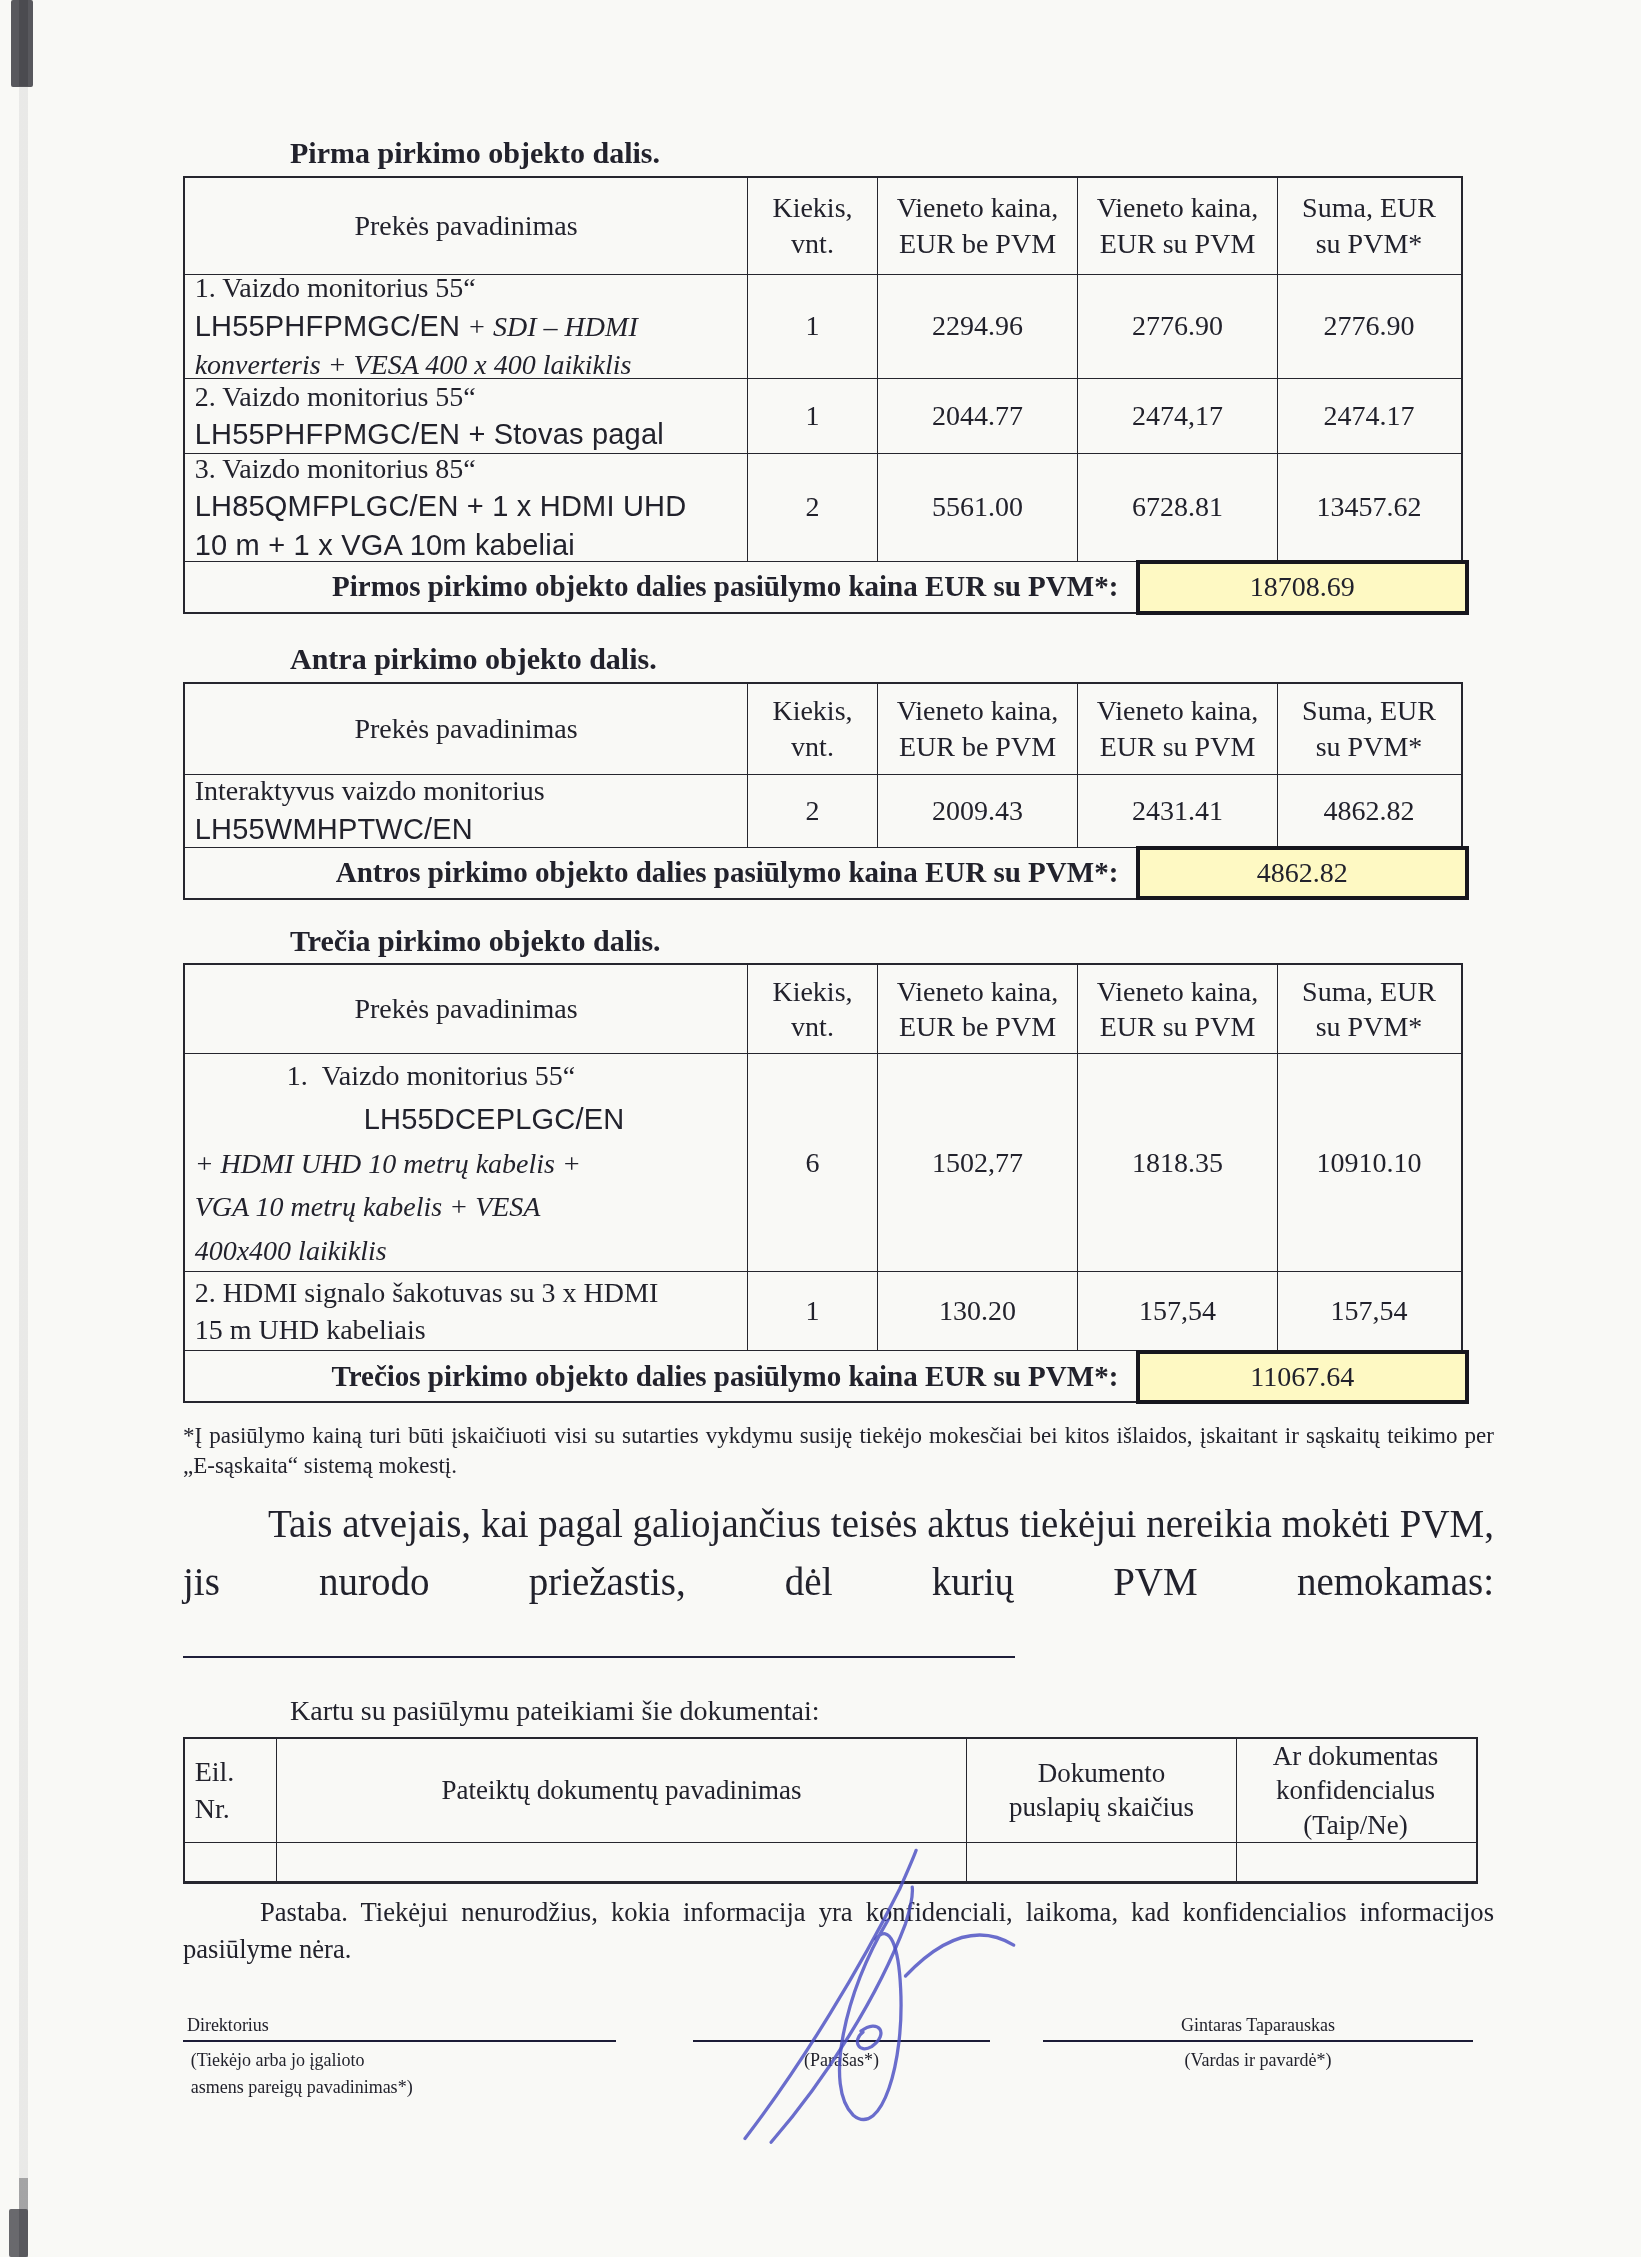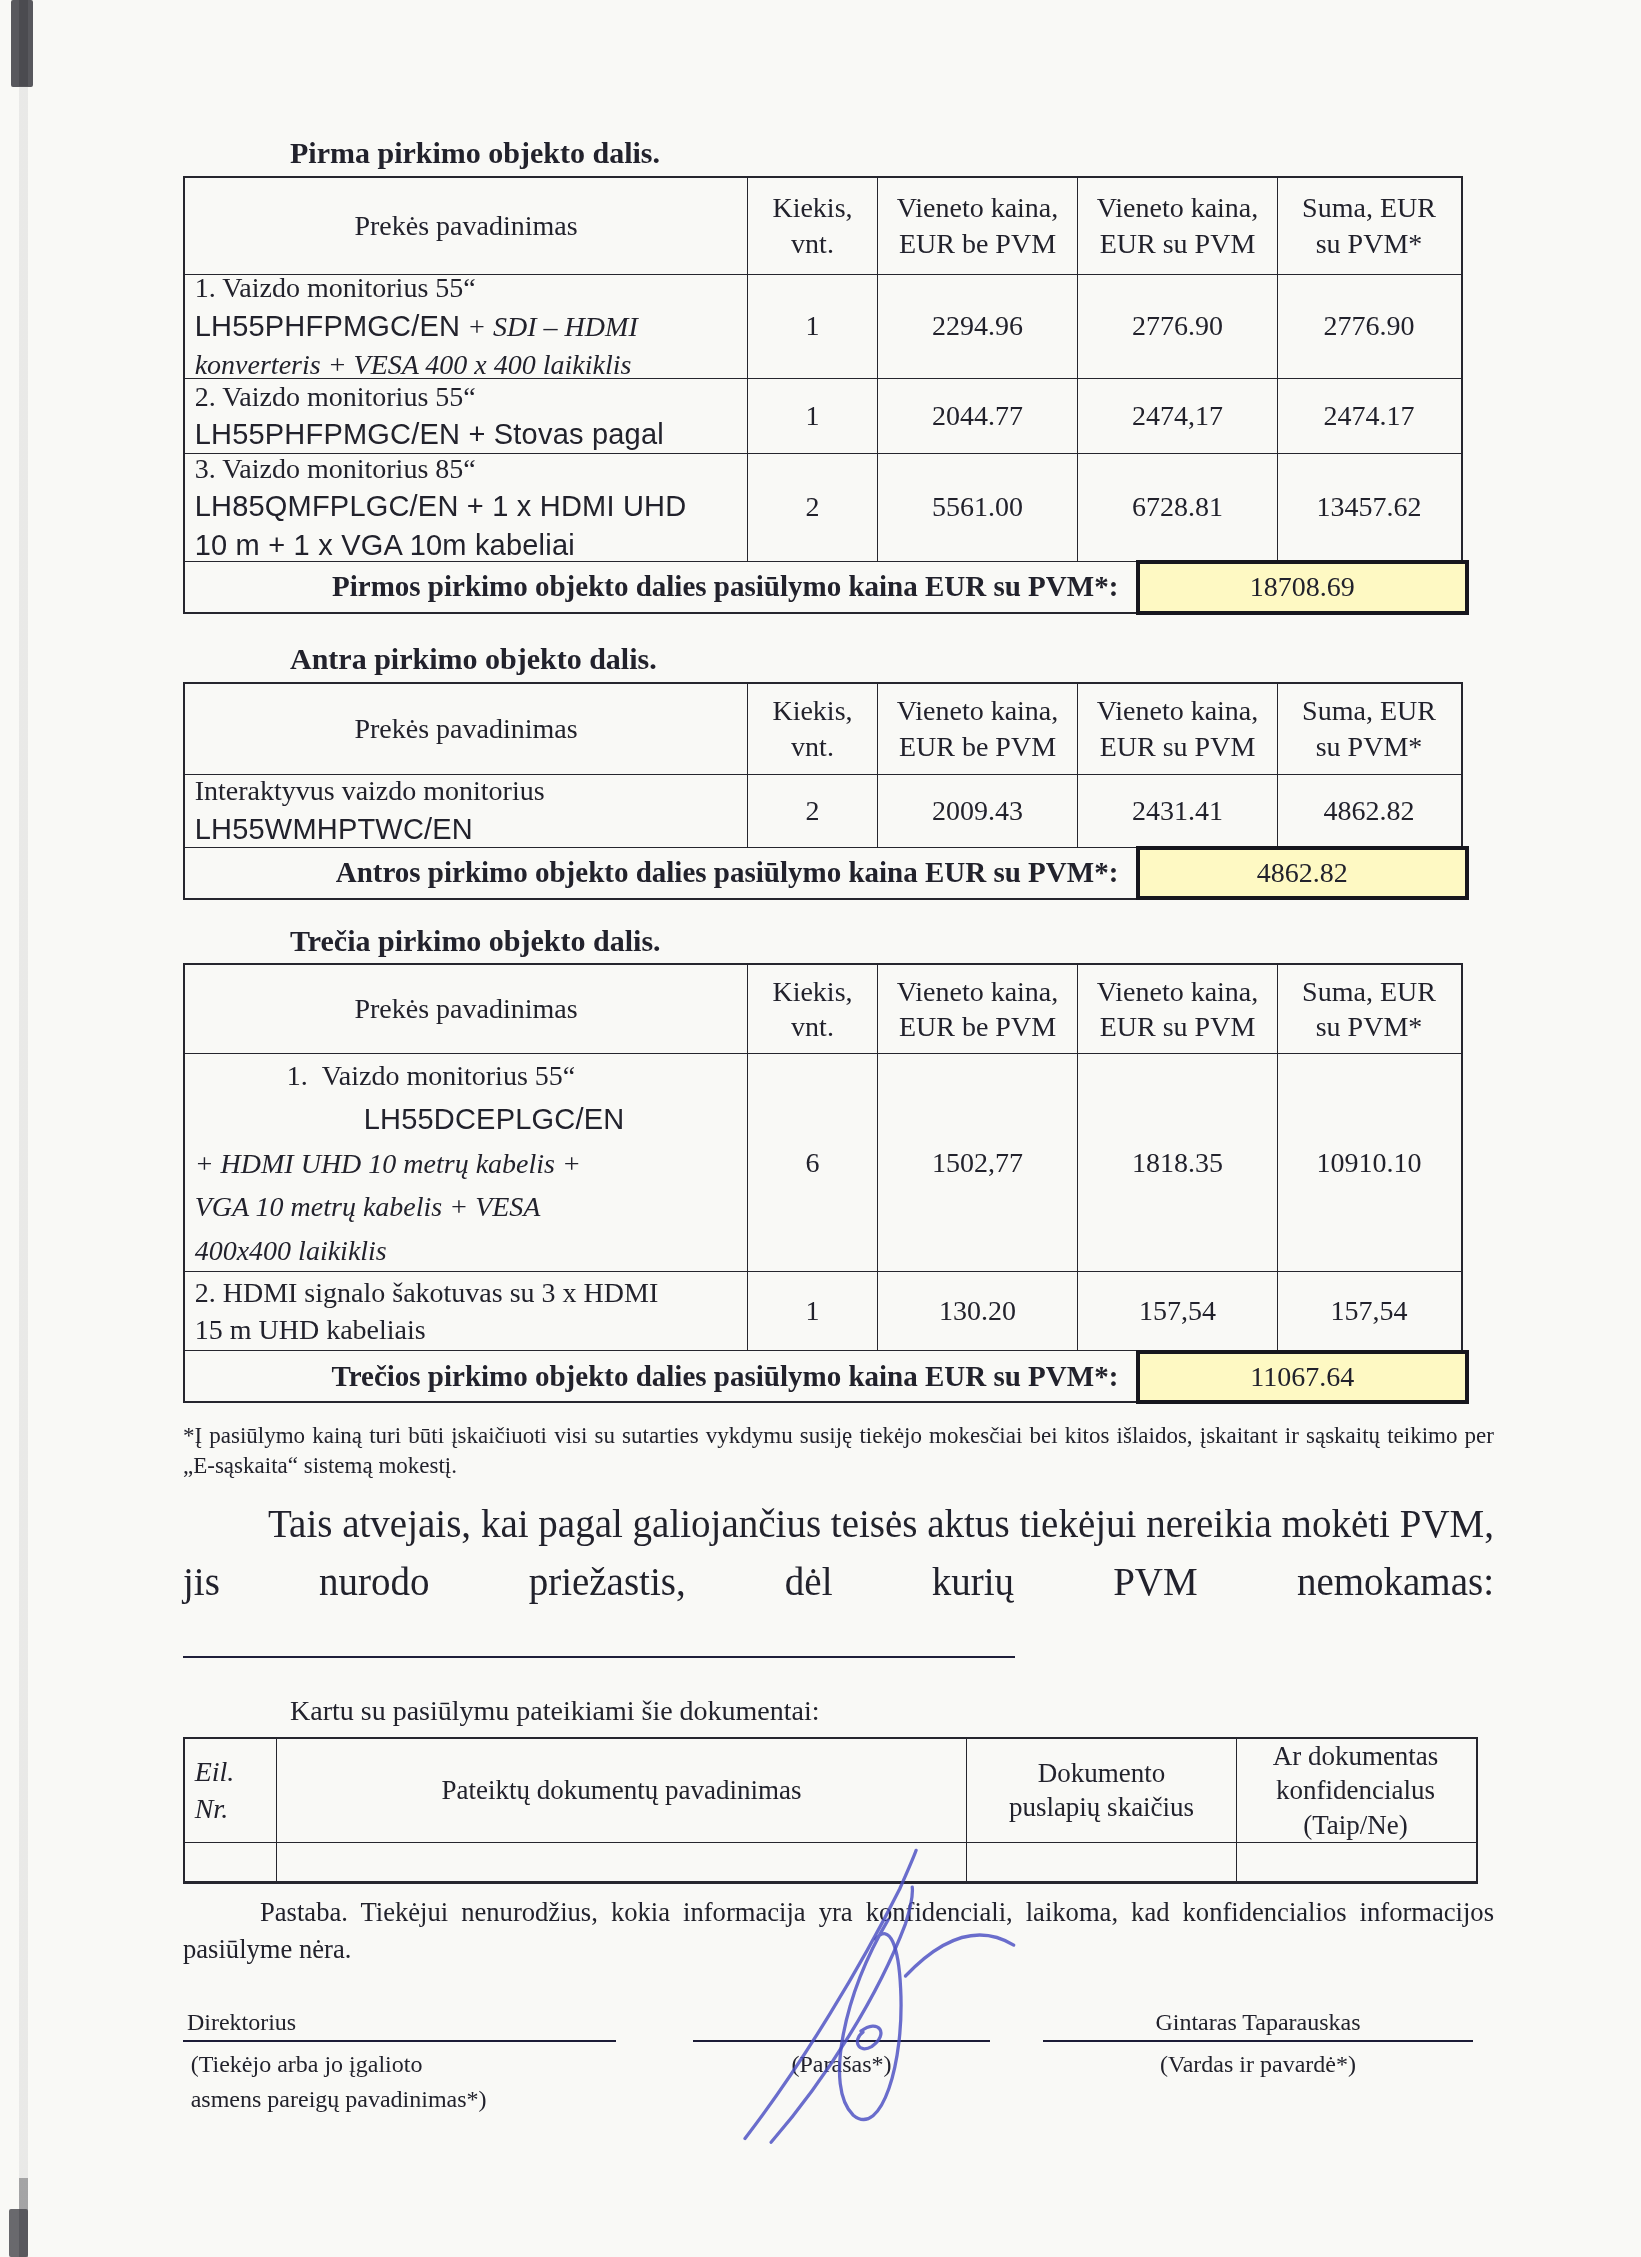--- a/index.html
+++ b/index.html
@@ -53,29 +53,29 @@
 
   .footnote { margin:18px 0 0 183px; width:1311px; font-size:23px; line-height:1.3;
     text-align:justify; }
   .vat-par { margin:13.5px 0 0 183px; width:1311px; font-size:39px; line-height:1.5;
     text-align:justify; text-indent:85px; }
   .blank-line { display:inline-block; width:832px; border-bottom:2.9px solid #20203a;
     height:1em; vertical-align:baseline; margin-bottom:-3.9px; }
 
   .docs-intro { margin:25px 0 9.7px 290px; font-size:28px; }
   .dtbl { margin-left:183px; width:1295px; border:2.9px solid #26262e; }
-  .dtbl .dc1 { width:92px; padding-left:9.7px; align-items:flex-start;font-style:italic; }
+  .dtbl .dc1 { width:92px; padding-left:9.7px; align-items:flex-start; }
   .dtbl .dc2 { width:690px; }
   .dtbl .dc3 { width:270px; }
   .dtbl .dc4 { width:237px; }
   .dtbl .hc span { font-size:27px; }
   .docs-note { margin:9.7px 0 0 183px; width:1311px; font-size:26.6px; line-height:1.4;
     text-align:justify; text-indent:77px; }
 
-  .sig-row { position:relative; margin-top:35px; height:193px; font-size:24px; }
+  .sig-row { position:relative; margin-top:35px; height:193px; font-size:18px; }
   .sig-col { position:absolute; top:0; }
   .sig-left  { left:183px; width:433px; }
   .sig-mid   { left:693px; width:297px; }
   .sig-right { left:1043px; width:430px; }
   .sig-top-line { height:37px; display:flex; align-items:flex-end; padding-bottom:3.9px; }
   .sig-left .sig-top-line { padding-left:3.9px; }
   .sig-right .sig-top-line { justify-content:center; }
   .uline { border-bottom:2.9px solid #1c1c36; }
   .cap { margin-top:5.8px; line-height:1.4; }
   .sig-left .cap { padding-left:7.7px; }

